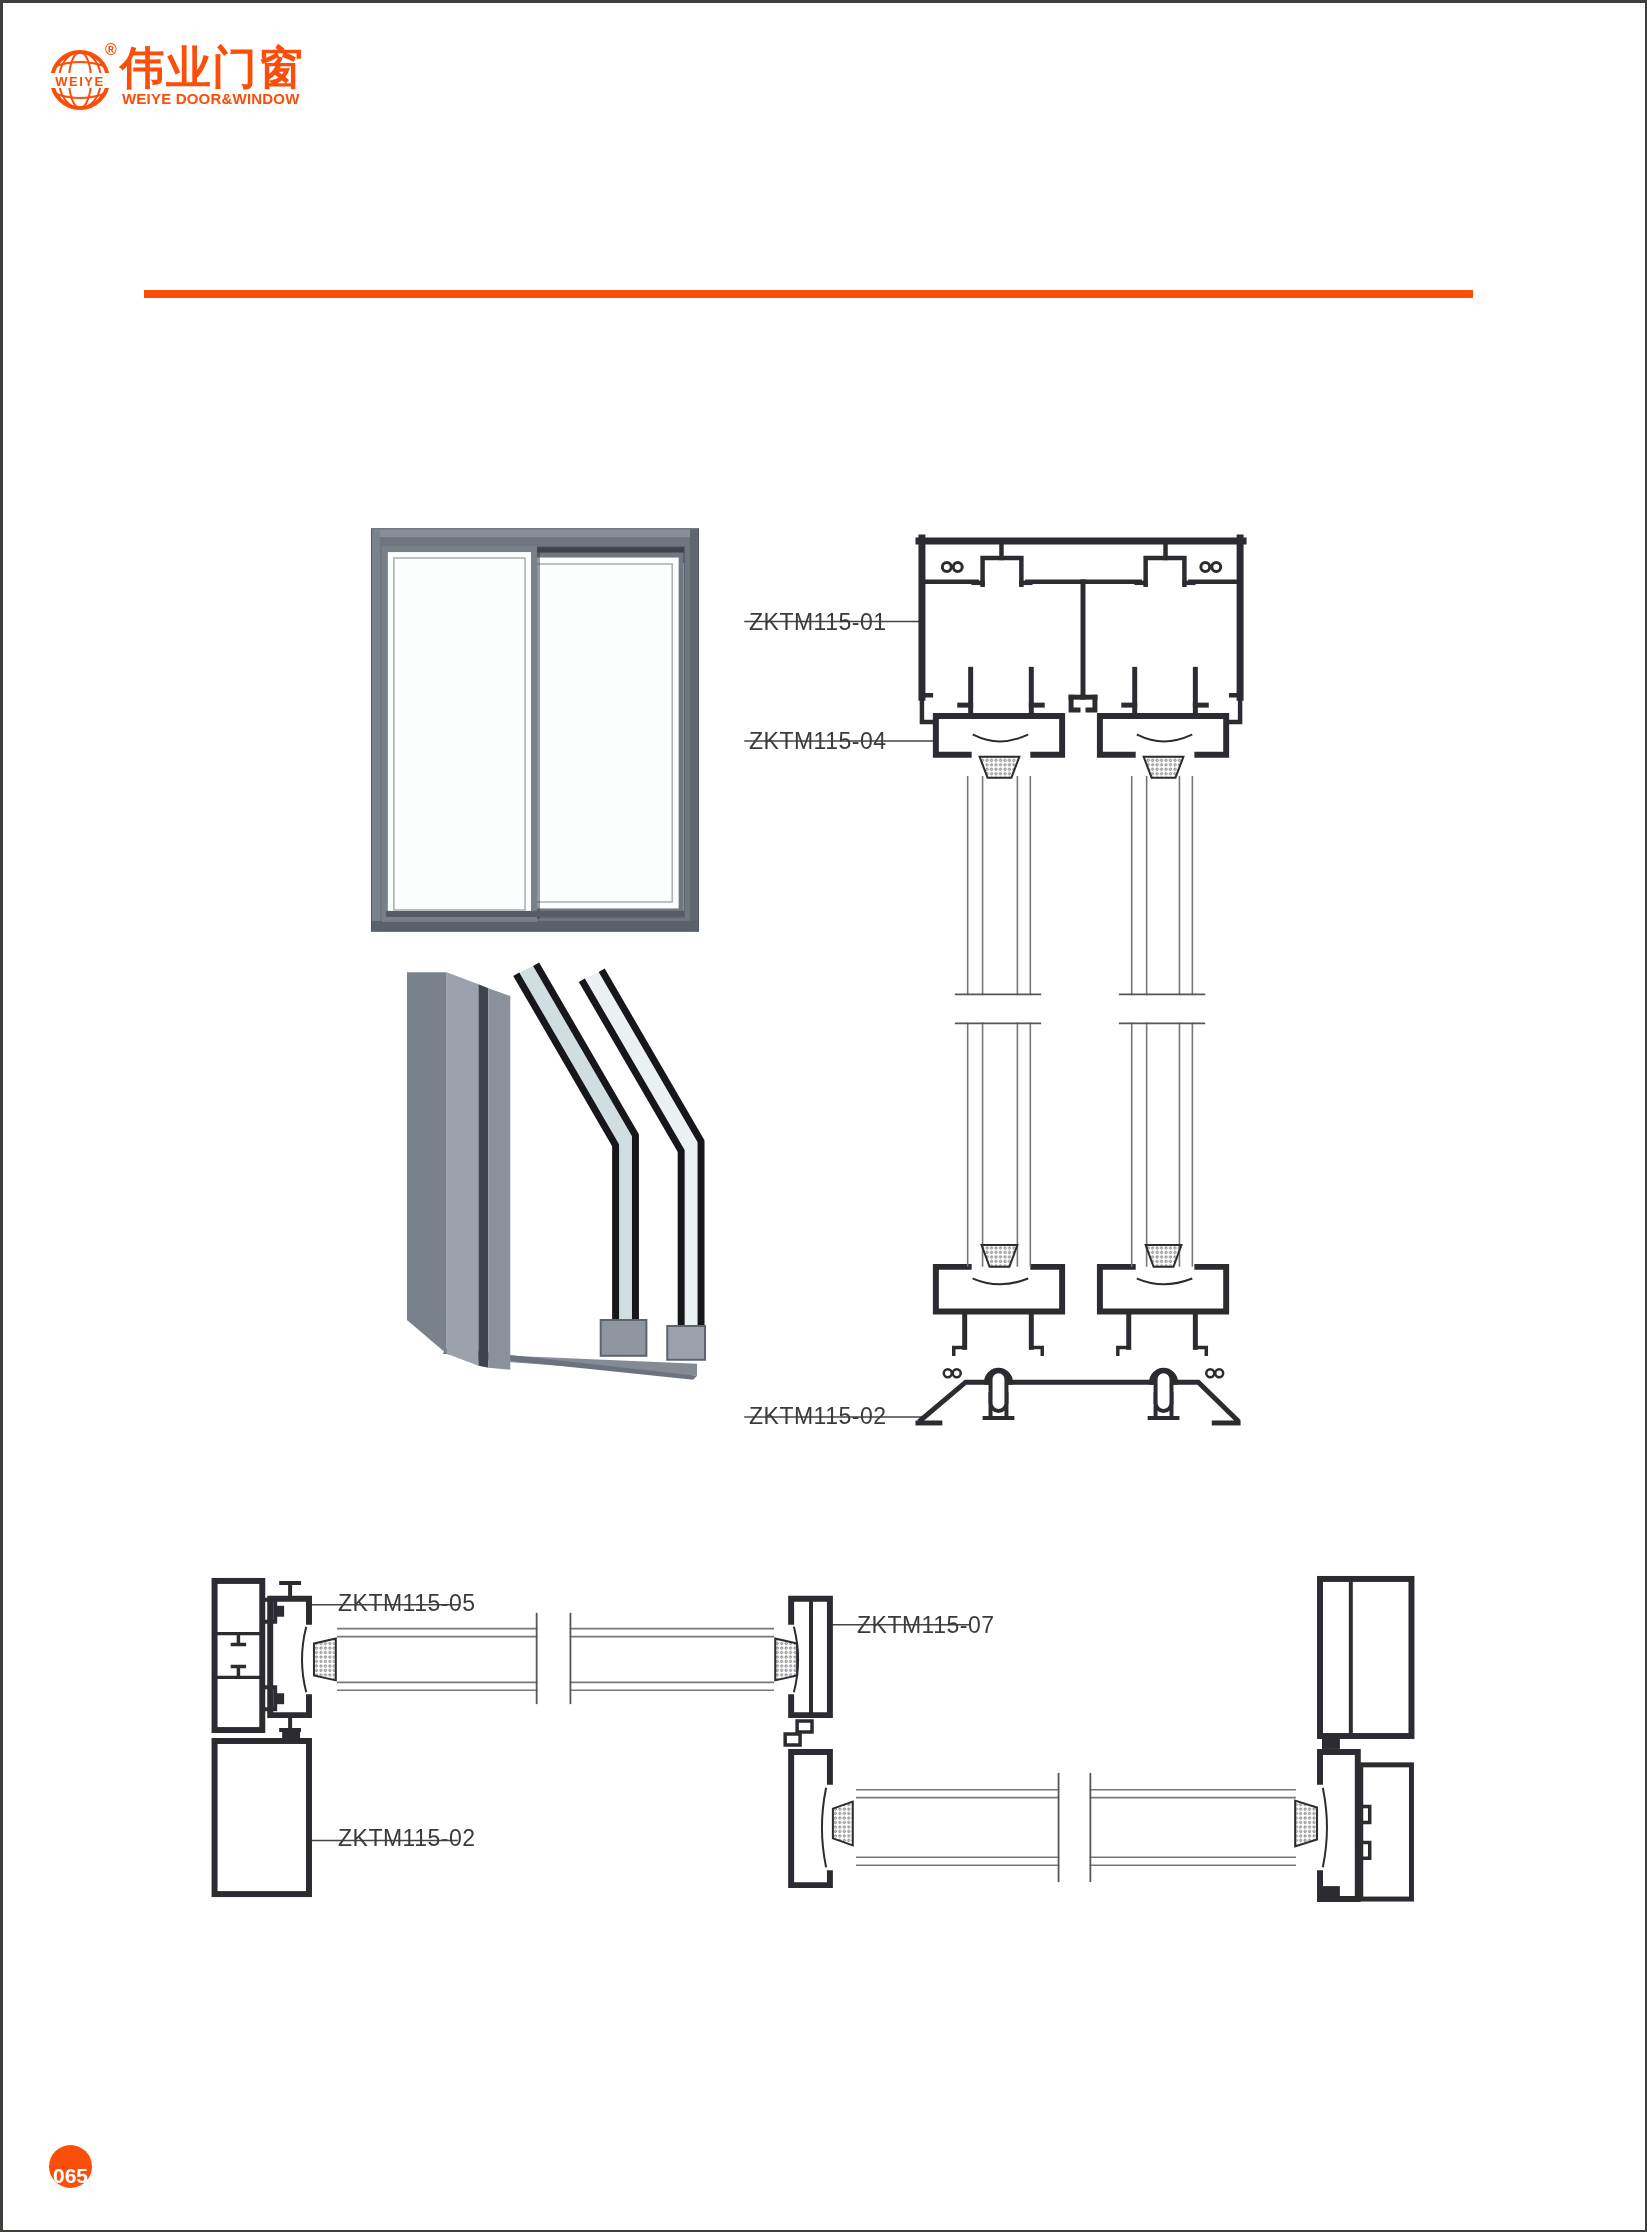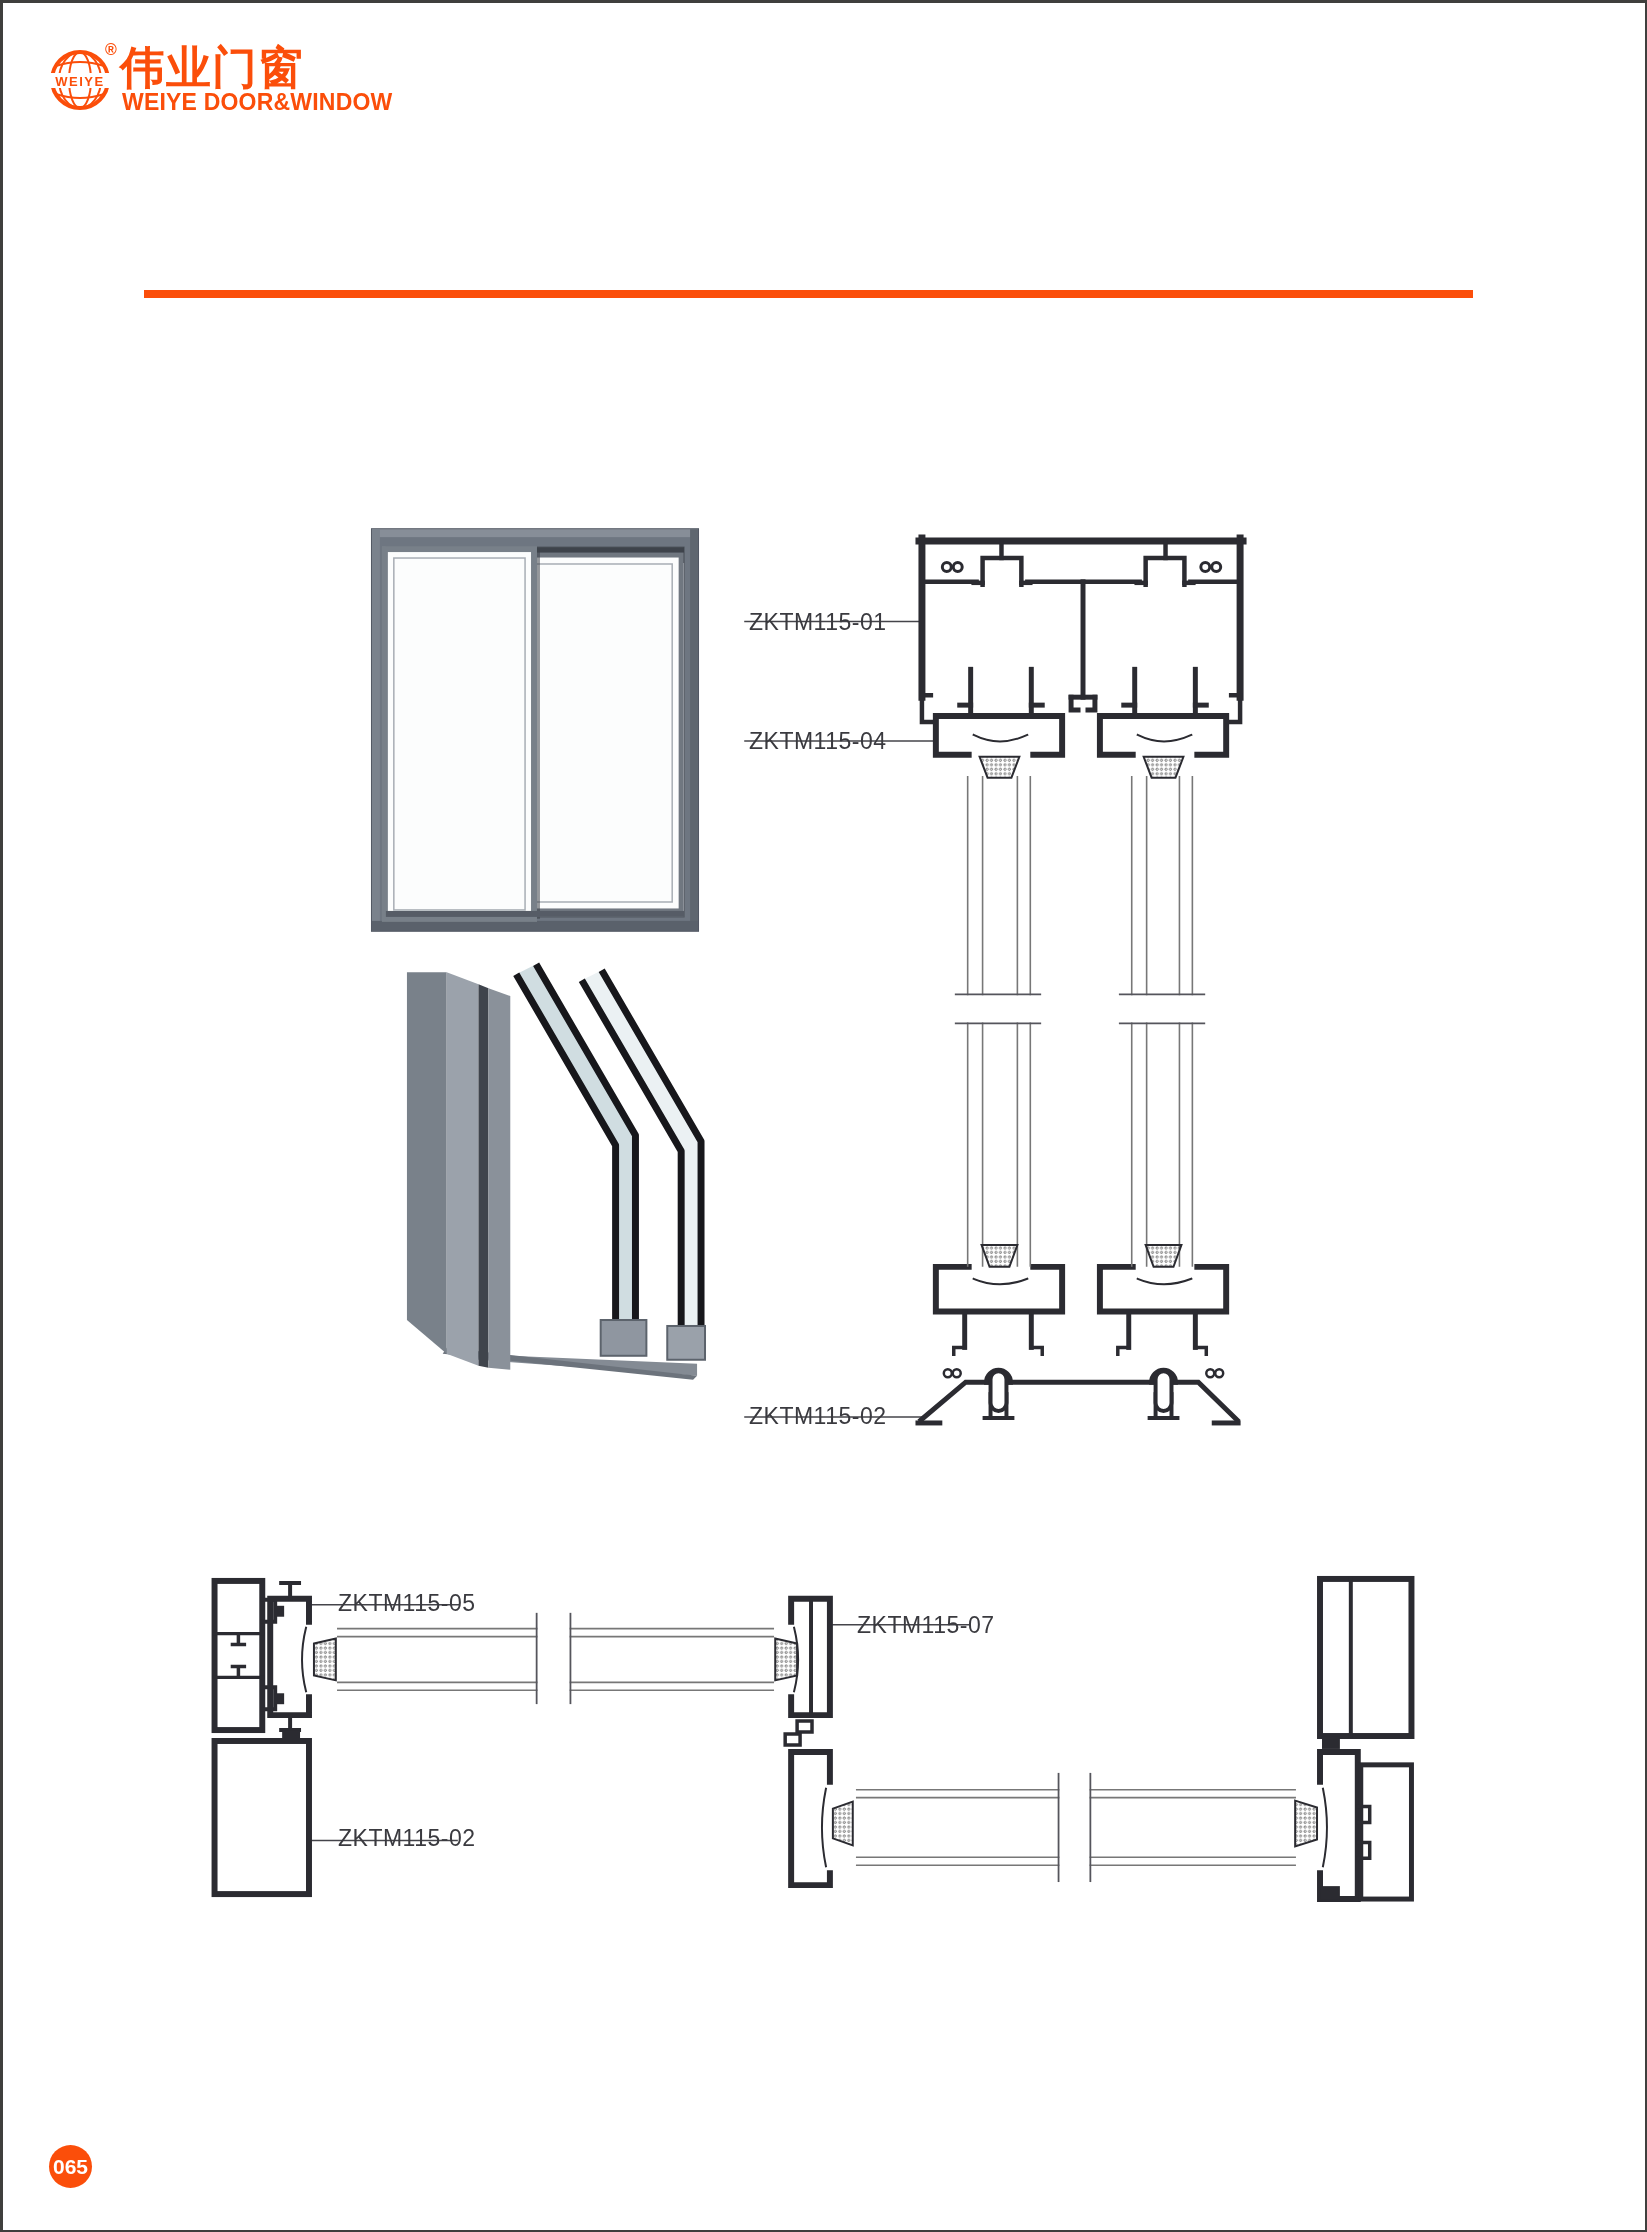--- a/index.html
+++ b/index.html
@@ -5,33 +5,33 @@
   :root{ --accent:#FB4E0A; --line:#2B2B31; --label:#3A3A3F; }
   *{margin:0;padding:0;box-sizing:border-box;}
   body{background:#e8e8e8;font-family:"Liberation Sans",sans-serif;}
   .page{position:relative;width:1648px;height:2233px;background:#ffffff;
         border:3px solid #3f3f3d;overflow:hidden;}
   
   .logo-globe{position:absolute;left:46px;top:46px;}
   .reg-mark{position:absolute;left:102px;top:38px;font-size:16px;font-weight:bold;color:var(--accent);}
   .logo-cn{position:absolute;left:117px;top:42px;font-size:45px;font-weight:bold;
            color:var(--accent);letter-spacing:1px;line-height:1;}
-  .logo-en{position:absolute;left:119px;top:88px;font-size:23px;font-weight:bold;
+  .logo-en{position:absolute;left:119px;top:88px;font-size:15px;font-weight:bold;
            color:var(--accent);letter-spacing:0.2px;line-height:1;}
   
   .page-title{position:absolute;left:141px;top:211px;font-size:50px;font-weight:bold;
               color:var(--accent);line-height:1.1;letter-spacing:0px;}
   .title-rule{position:absolute;left:141px;top:287px;width:1329px;height:8px;background:var(--accent);}
   
   .fig{position:absolute;}
   .lbl{position:absolute;font-size:23px;color:var(--label);letter-spacing:0.5px;line-height:1.1;margin-top:14px;}
   
   .page-badge{position:absolute;left:46px;top:2142px;width:43px;height:43px;border-radius:50%;
               background:var(--accent);color:#ffffff;font-size:21px;font-weight:bold;
-              display:flex;align-items:center;justify-content:center;}
+              display:flex;align-items:flex-end;justify-content:center;}
 </style>
 </head>
 <body>
 
 <div class="page">
 
   <div>
     <svg class="logo-globe" width="62" height="62" viewBox="0 0 62 62">
       <g fill="none" stroke="#FB4E0A">
         <circle cx="31" cy="31" r="28" stroke-width="4"></circle>

